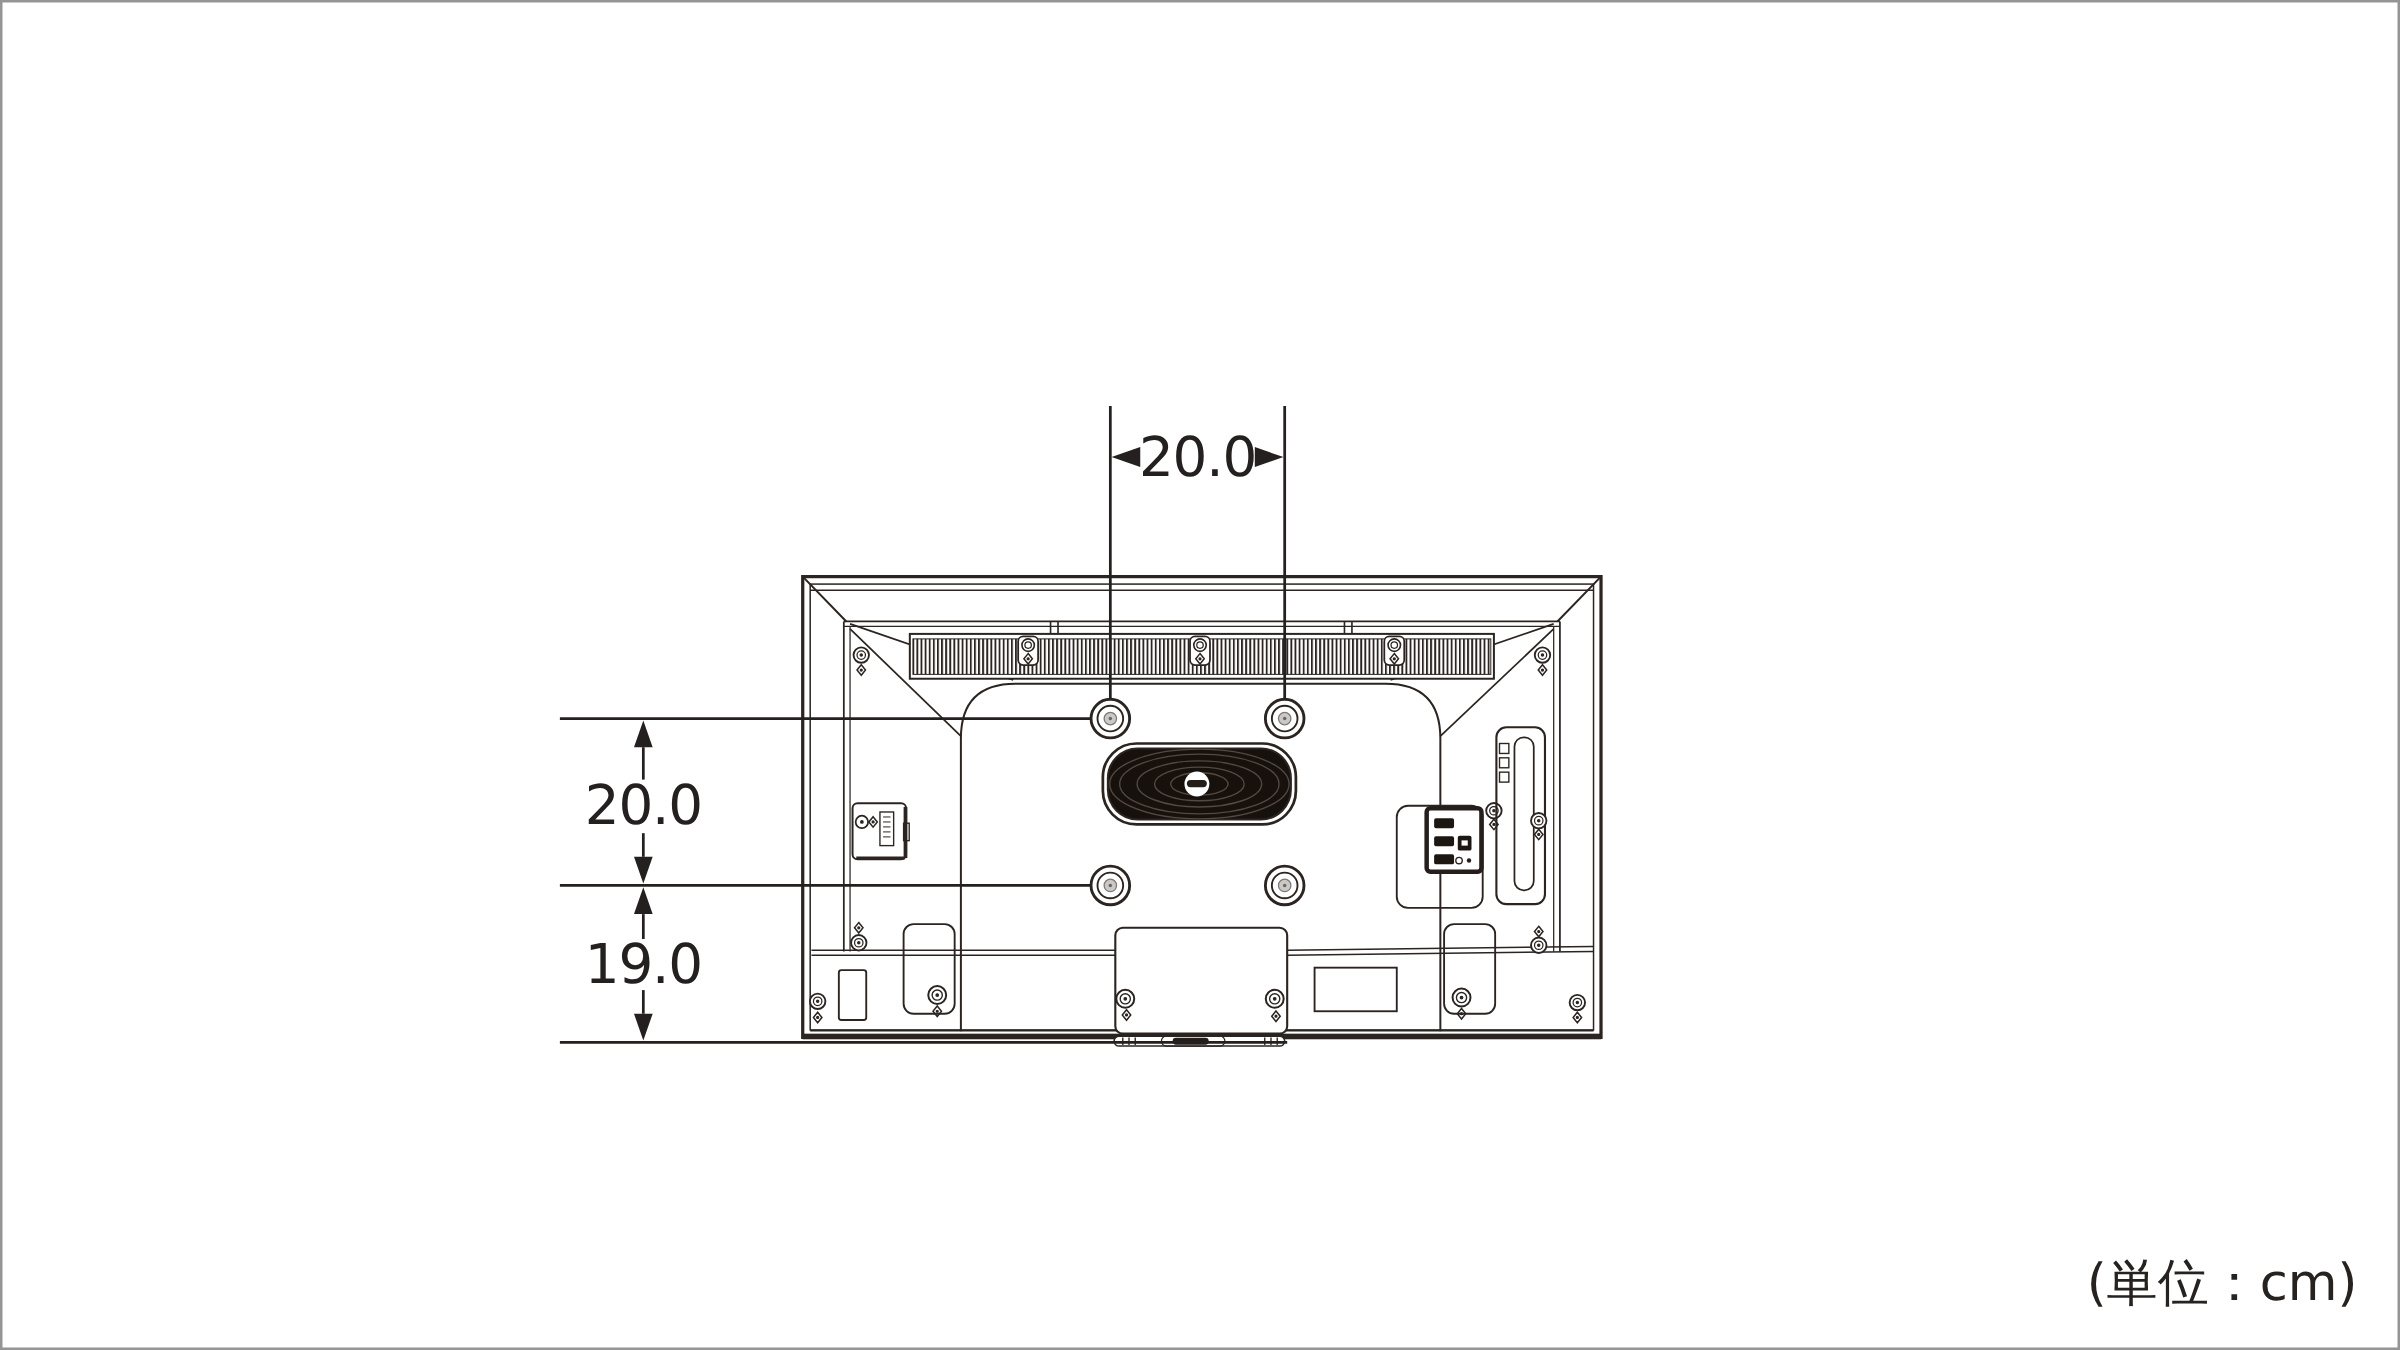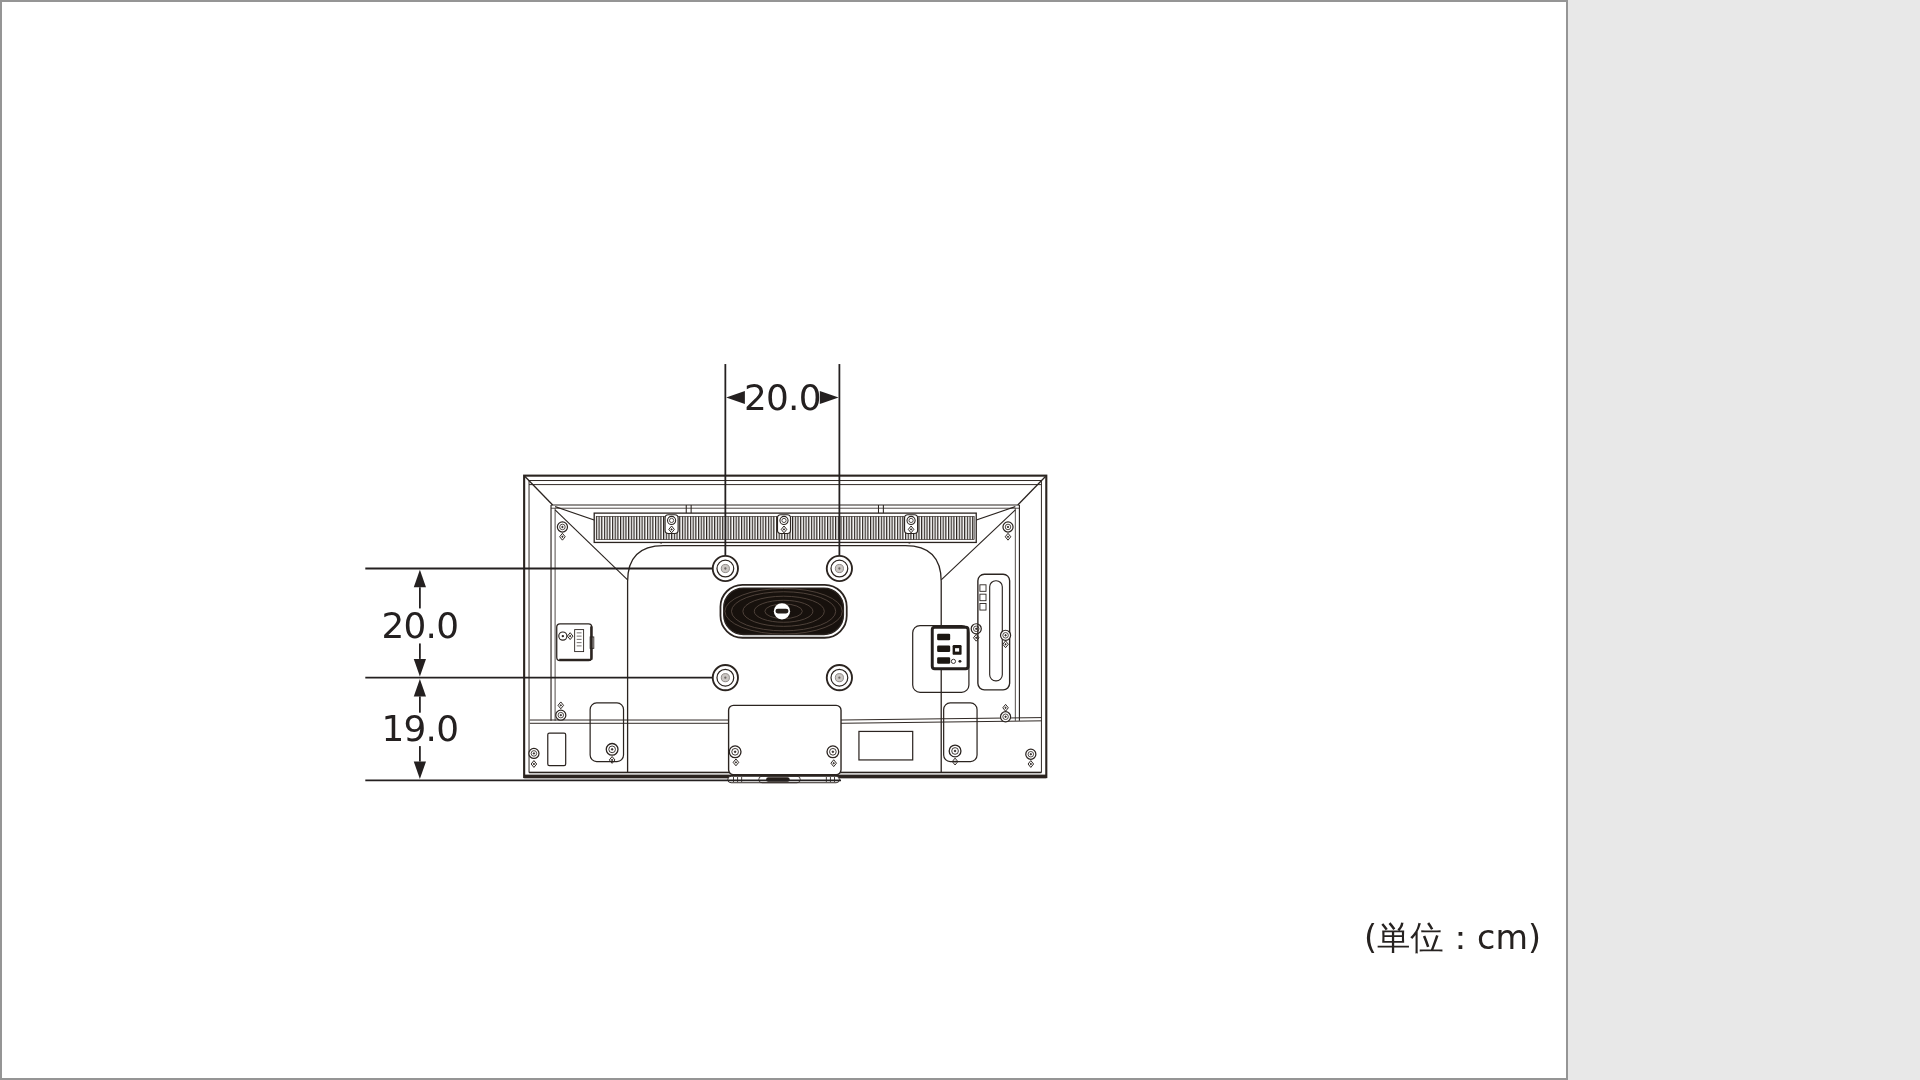--- a/index.html
+++ b/index.html
@@ -6,21 +6,21 @@
     --line:#2b2420;
     --dim:#242020;
     --bg:#ffffff;
     --page-border:#959595;
     --dark:#17110d;
     --hole-center:#ccc8c5;
   }
   html,body{margin:0;padding:0;background:#e8e8e8;}
   .page{
     position:relative;
-    width:1568px;height:1080px;
+    width:1920px;height:1080px;
     background:var(--bg);
     box-sizing:border-box;
     border:2px solid var(--page-border);
     overflow:hidden;
     font-family:"DejaVu Sans","Liberation Sans",sans-serif;
   }
   svg{position:absolute;left:0;top:0;width:100%;height:100%;}
   text.dim{
     font-family:"DejaVu Sans","Liberation Sans",sans-serif;
     font-size:44px;

